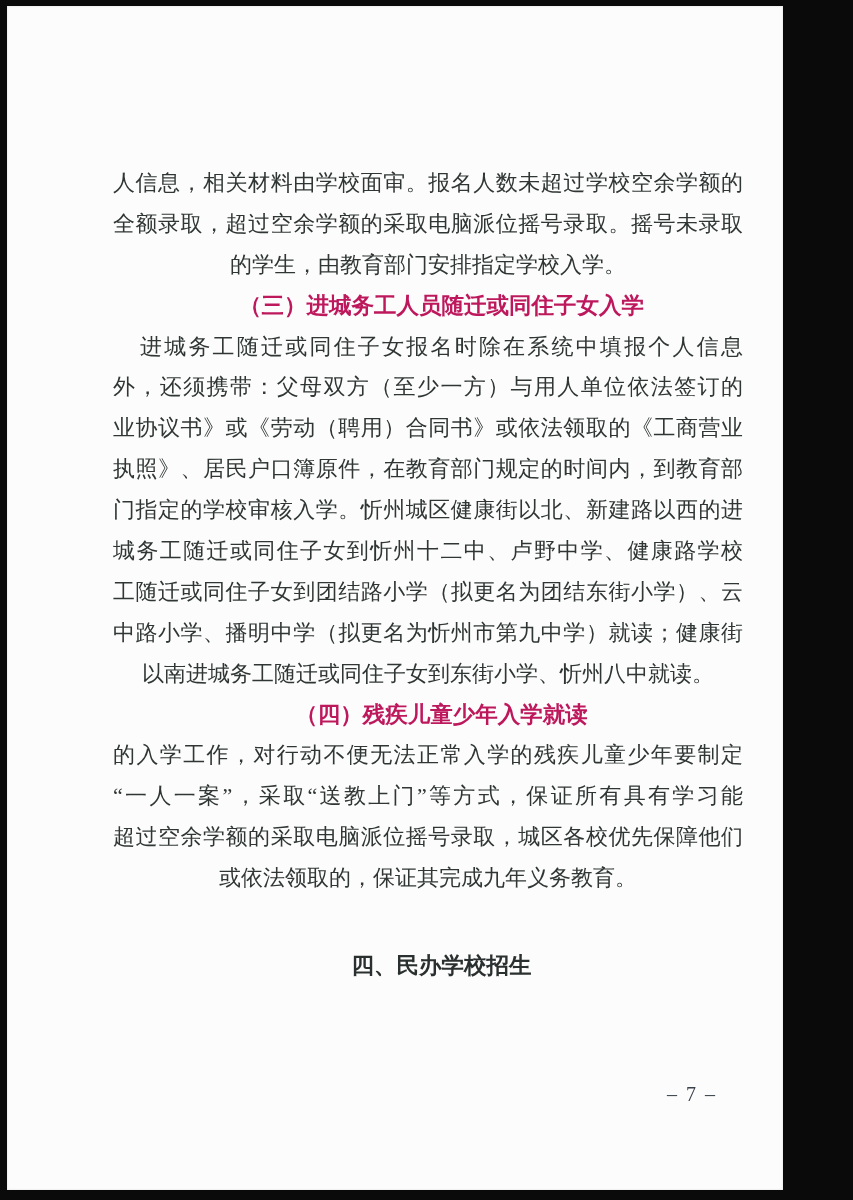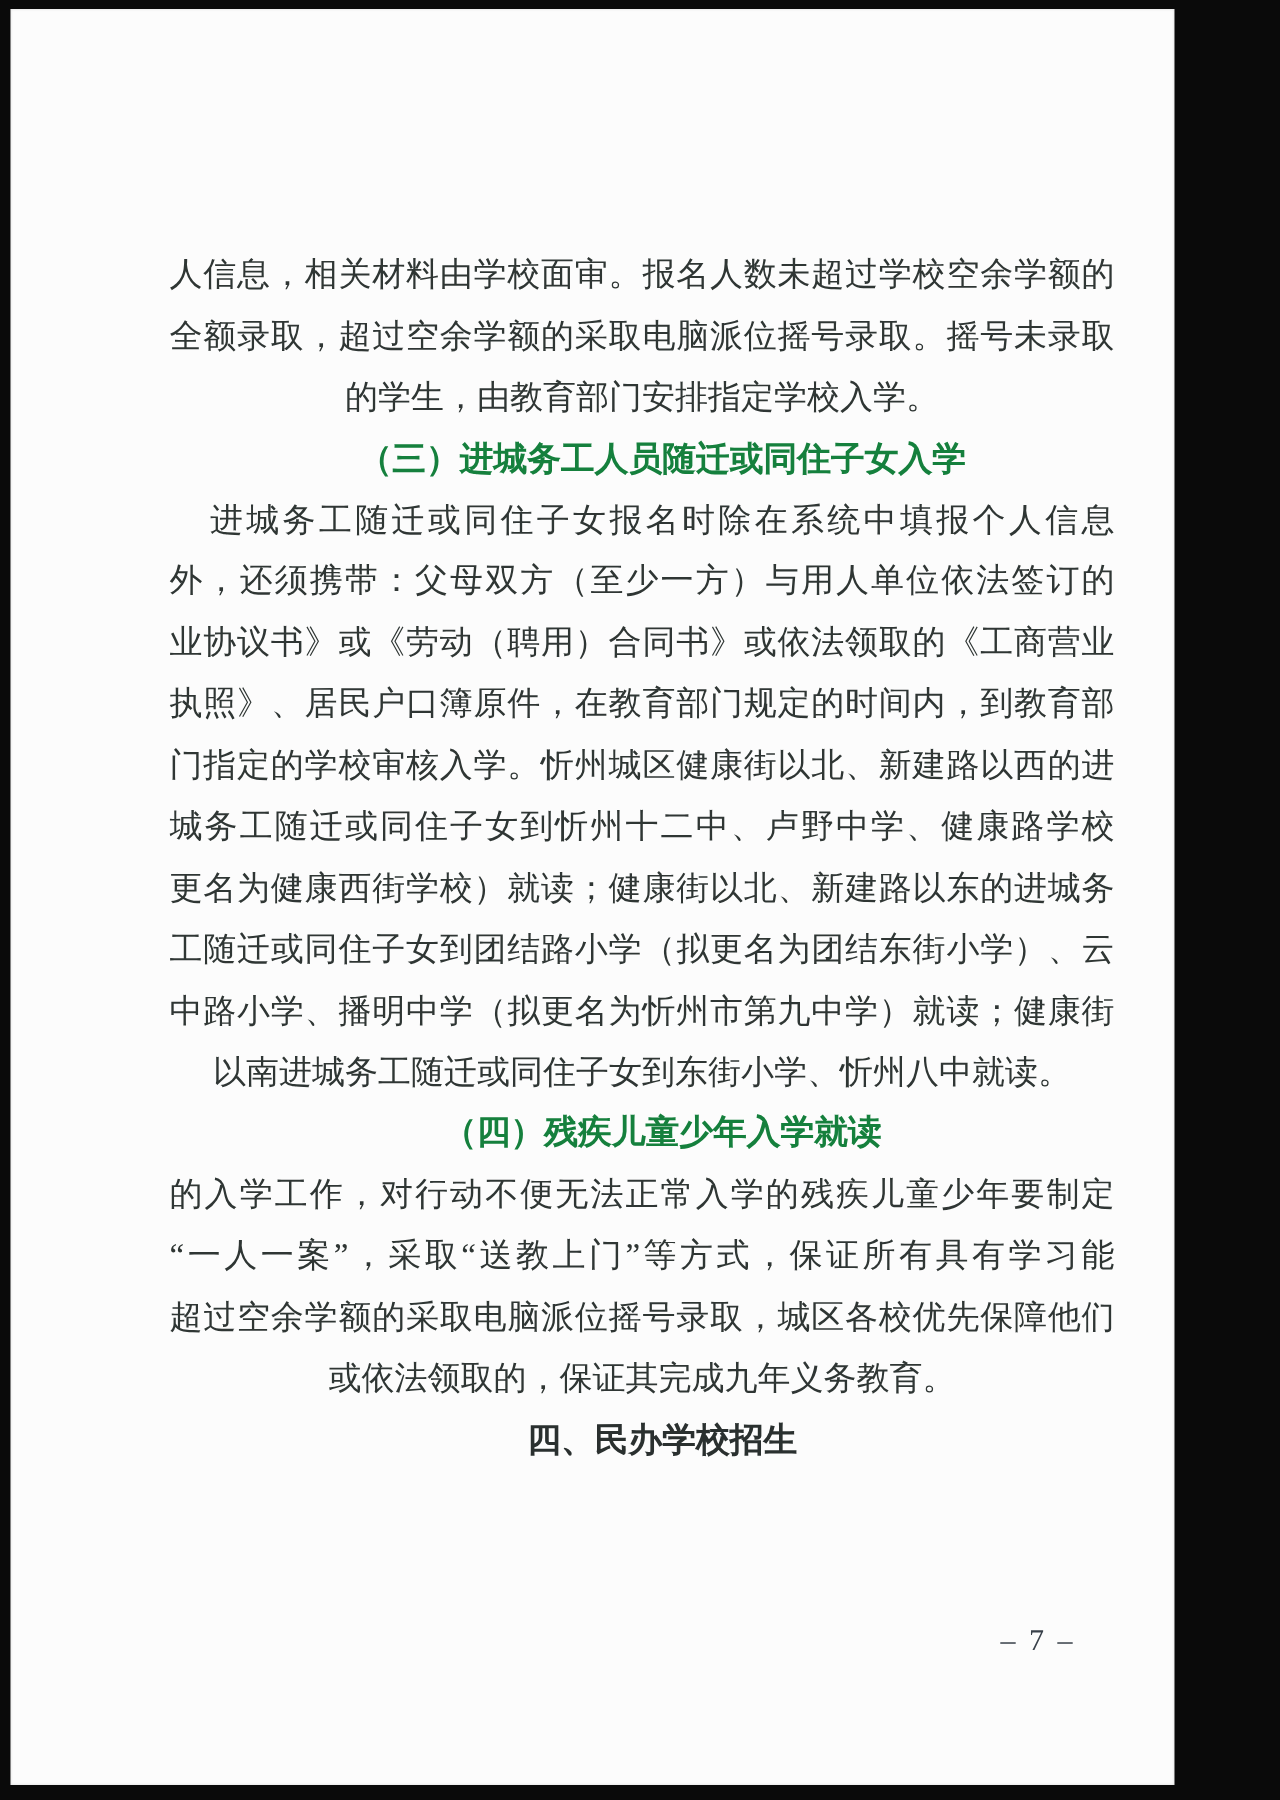--- a/index.html
+++ b/index.html
@@ -48,27 +48,28 @@
     text-align: justify;
     text-align-last: justify;
     text-justify: inter-character;
   }
   .line.indent {
     padding-left: 27px;
   }
   .line.style-heading-kai {
     font-weight: 700;
     font-size: 22.5px;
-    color: #15803d;
+    color: #be185d;
   }
   .line.style-heading-hei {
     font-family: "Liberation Sans", sans-serif;
     font-weight: 700;
     font-size: 22.5px;
     color: #2a302f;
+    margin-top: 47px;
   }
   .page-number {
     position: absolute;
     left: 660px;
     top: 1076px;
     width: 100px;
     height: 24px;
     line-height: 24px;
     font-size: 20px;
     letter-spacing: 2px;
@@ -85,21 +86,20 @@
         <div class="line style-body fill">人信息，相关材料由学校面审。报名人数未超过学校空余学额的</div>
         <div class="line style-body fill">全额录取，超过空余学额的采取电脑派位摇号录取。摇号未录取</div>
         <div class="line style-body">的学生，由教育部门安排指定学校入学。</div>
         <div class="line style-heading-kai indent">（三）进城务工人员随迁或同住子女入学</div>
         <div class="line style-body fill indent">进城务工随迁或同住子女报名时除在系统中填报个人信息</div>
         <div class="line style-body fill">外，还须携带：父母双方（至少一方）与用人单位依法签订的《就</div>
         <div class="line style-body fill">业协议书》或《劳动（聘用）合同书》或依法领取的《工商营业</div>
         <div class="line style-body fill">执照》、居民户口簿原件，在教育部门规定的时间内，到教育部</div>
         <div class="line style-body fill">门指定的学校审核入学。忻州城区健康街以北、新建路以西的进</div>
         <div class="line style-body fill">城务工随迁或同住子女到忻州十二中、卢野中学、健康路学校（拟</div>
-        <div class="line style-body fill">更名为健康西街学校）就读；健康街以北、新建路以东的进城务</div>
         <div class="line style-body fill">工随迁或同住子女到团结路小学（拟更名为团结东街小学）、云</div>
         <div class="line style-body fill">中路小学、播明中学（拟更名为忻州市第九中学）就读；健康街</div>
         <div class="line style-body">以南进城务工随迁或同住子女到东街小学、忻州八中就读。</div>
         <div class="line style-heading-kai indent">（四）残疾儿童少年入学就读</div>
         <div class="line style-body fill">的入学工作，对行动不便无法正常入学的残疾儿童少年要制定</div>
         <div class="line style-body fill">“一人一案”，采取“送教上门”等方式，保证所有具有学习能</div>
         <div class="line style-body fill">超过空余学额的采取电脑派位摇号录取，城区各校优先保障他们就</div>
         <div class="line style-body">或依法领取的，保证其完成九年义务教育。</div>
         <div class="line style-heading-hei indent">四、民办学校招生</div>
       </div>

